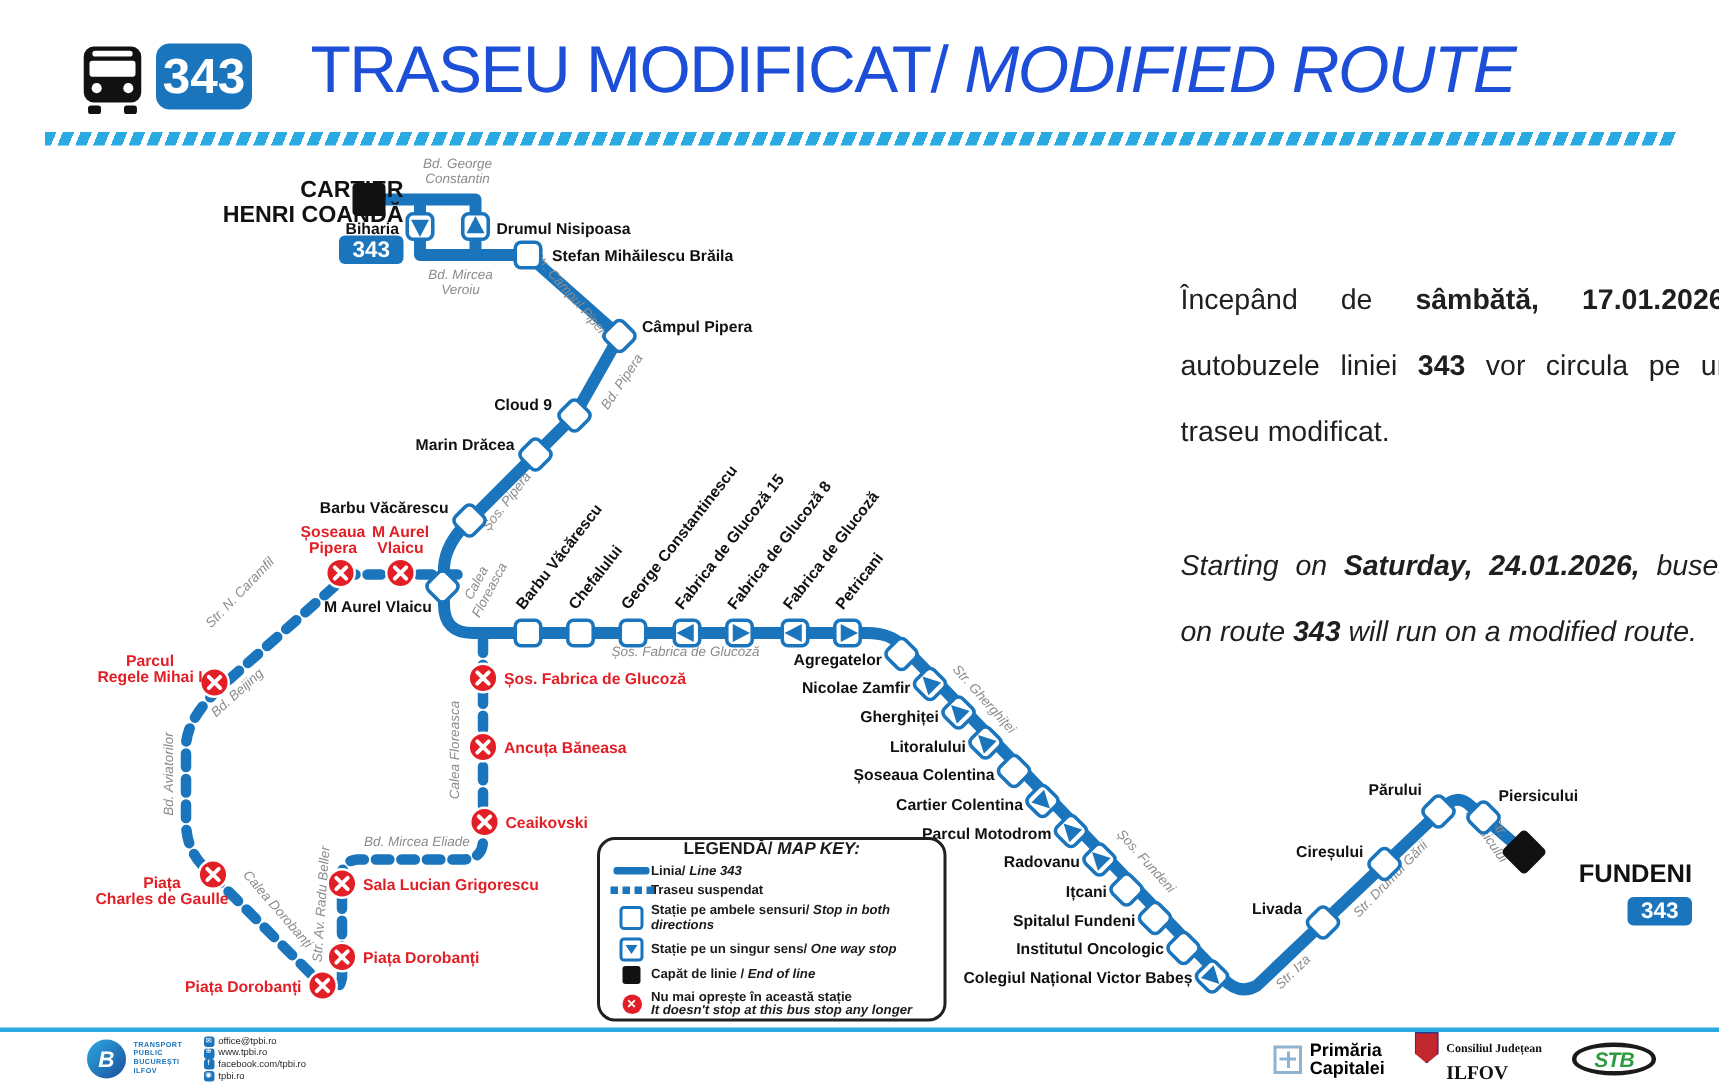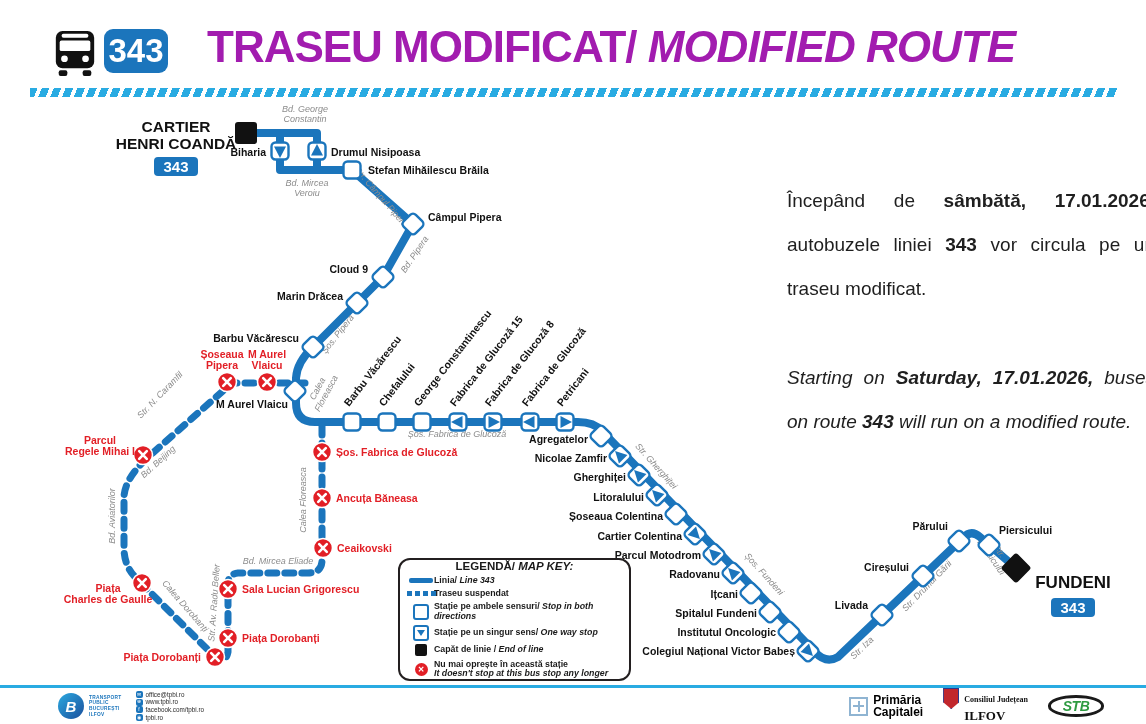--- a/index.html
+++ b/index.html
@@ -3,30 +3,30 @@
 <meta charset="utf-8">
 <style>
   html,body{margin:0;padding:0;background:#e8e8e8;}
   .page{position:relative;width:1146px;height:724px;background:#fff;overflow:hidden;
         font-family:"Liberation Sans",sans-serif;color:#1a1a1a;}
   
   .hdr-bus{position:absolute;left:52px;top:28px;width:46px;height:50px;}
   .hdr-badge{position:absolute;left:104px;top:29px;width:64px;height:44px;background:#1b75bc;
              border-radius:9px;color:#fff;font-size:33px;font-weight:bold;display:flex;
              align-items:center;justify-content:center;}
-  .hdr-title{position:absolute;left:207px;top:22px;font-size:44px;font-weight:bold;
-             letter-spacing:-1px;white-space:nowrap;color:#a21caf;}
+  .hdr-title{position:absolute;left:207px;top:22px;font-size:44px;font-weight:normal;
+             letter-spacing:-1px;white-space:nowrap;color:#1d4ed8;}
   .hdr-title .it{font-style:italic;}
   .divider{position:absolute;left:30px;top:88px;width:1088px;height:9px;
            background:repeating-linear-gradient(112deg,#29abe2 0 7px,#ffffff 7px 11px);}
   
   #map-svg{position:absolute;left:0;top:0;width:1146px;height:724px;
            font-family:"Liberation Sans",sans-serif;}
   
-  .terminal{position:absolute;text-align:center;}
+  .terminal{position:absolute;text-align:right;}
   .t-start{left:83px;top:118px;width:186px;}
   .t-start .t-name{font-size:15.5px;font-weight:bold;line-height:17px;color:#111;}
   .t-end{left:1018px;top:573px;width:110px;}
   .t-end .t-name{font-size:17px;font-weight:bold;color:#111;}
   .t-badge{display:inline-block;margin-top:5px;background:#1b75bc;color:#fff;
            font-size:15px;font-weight:bold;padding:1px 9px;border-radius:4px;}
   
   .notice{position:absolute;left:748px;width:368px;font-size:19px;line-height:44px;
           text-align:justify;color:#1f1f1f;margin-left:39px;}
   .notice b{font-weight:bold;}
@@ -319,21 +319,21 @@
     <div class="t-name"><span>CARTIER</span><br>
     <span>HENRI COANDĂ</span></div>
     <div class="t-badge">343</div>
   </div>
   <div class="terminal t-end">
     <div class="t-name">FUNDENI</div>
     <div class="t-badge">343</div>
   </div>
 
   <p class="notice n-ro"><span>Începând de </span><b>sâmbătă, 17.01.2026,</b><span> autobuzele liniei </span><b>343</b><span> vor circula pe un traseu modificat.</span></p>
-  <p class="notice n-en"><span>Starting on </span><b>Saturday, 17.01.2026,</b><span> buses on route </span><b>343</b><span> will run on a modified route.</span></p>
+  <p class="notice n-en"><span>Starting on </span><b>Saturday, 24.01.2026,</b><span> buses on route </span><b>343</b><span> will run on a modified route.</span></p>
 
   <div class="legend">
     <div class="lg-title"><span>LEGENDĂ/</span> <span class="it">MAP KEY:</span></div>
     <div class="lg-row">
       <span class="lg-ico">
           <span class="lg-line"></span>
         </span>
       <span class="lg-txt"><span>Linia/</span> <span class="it">Line 343</span></span>
     </div>
     <div class="lg-row">

